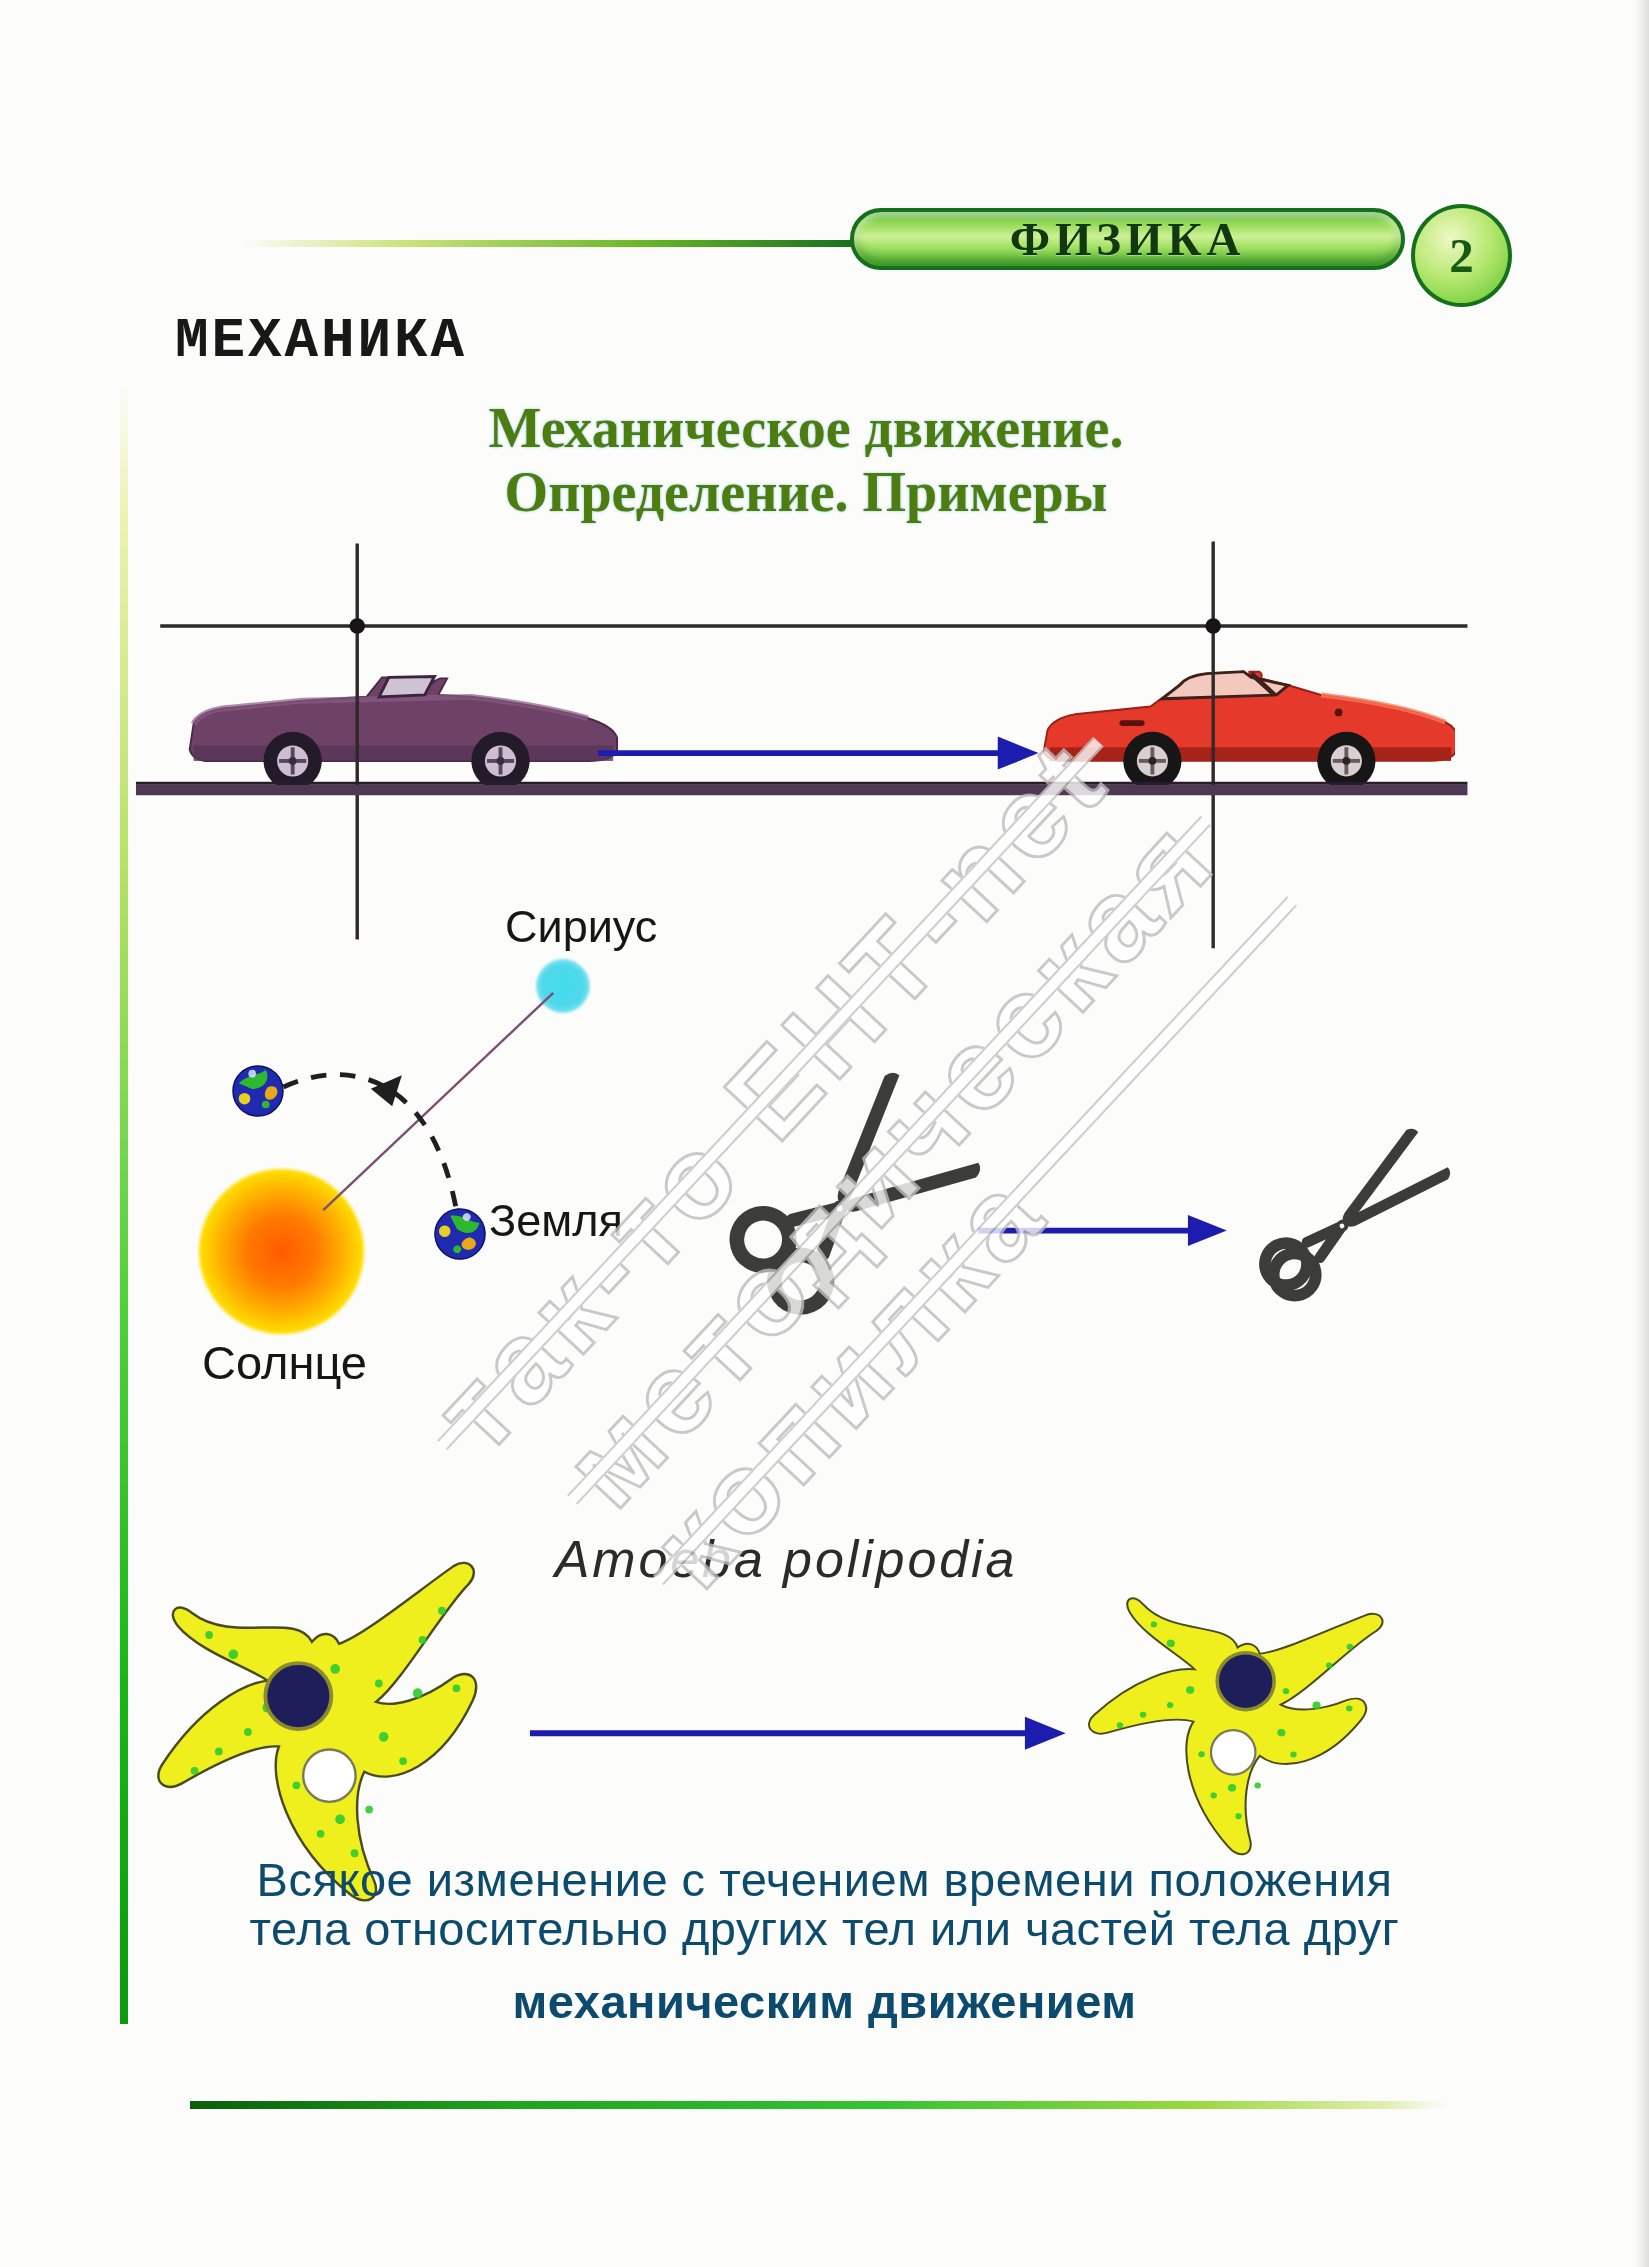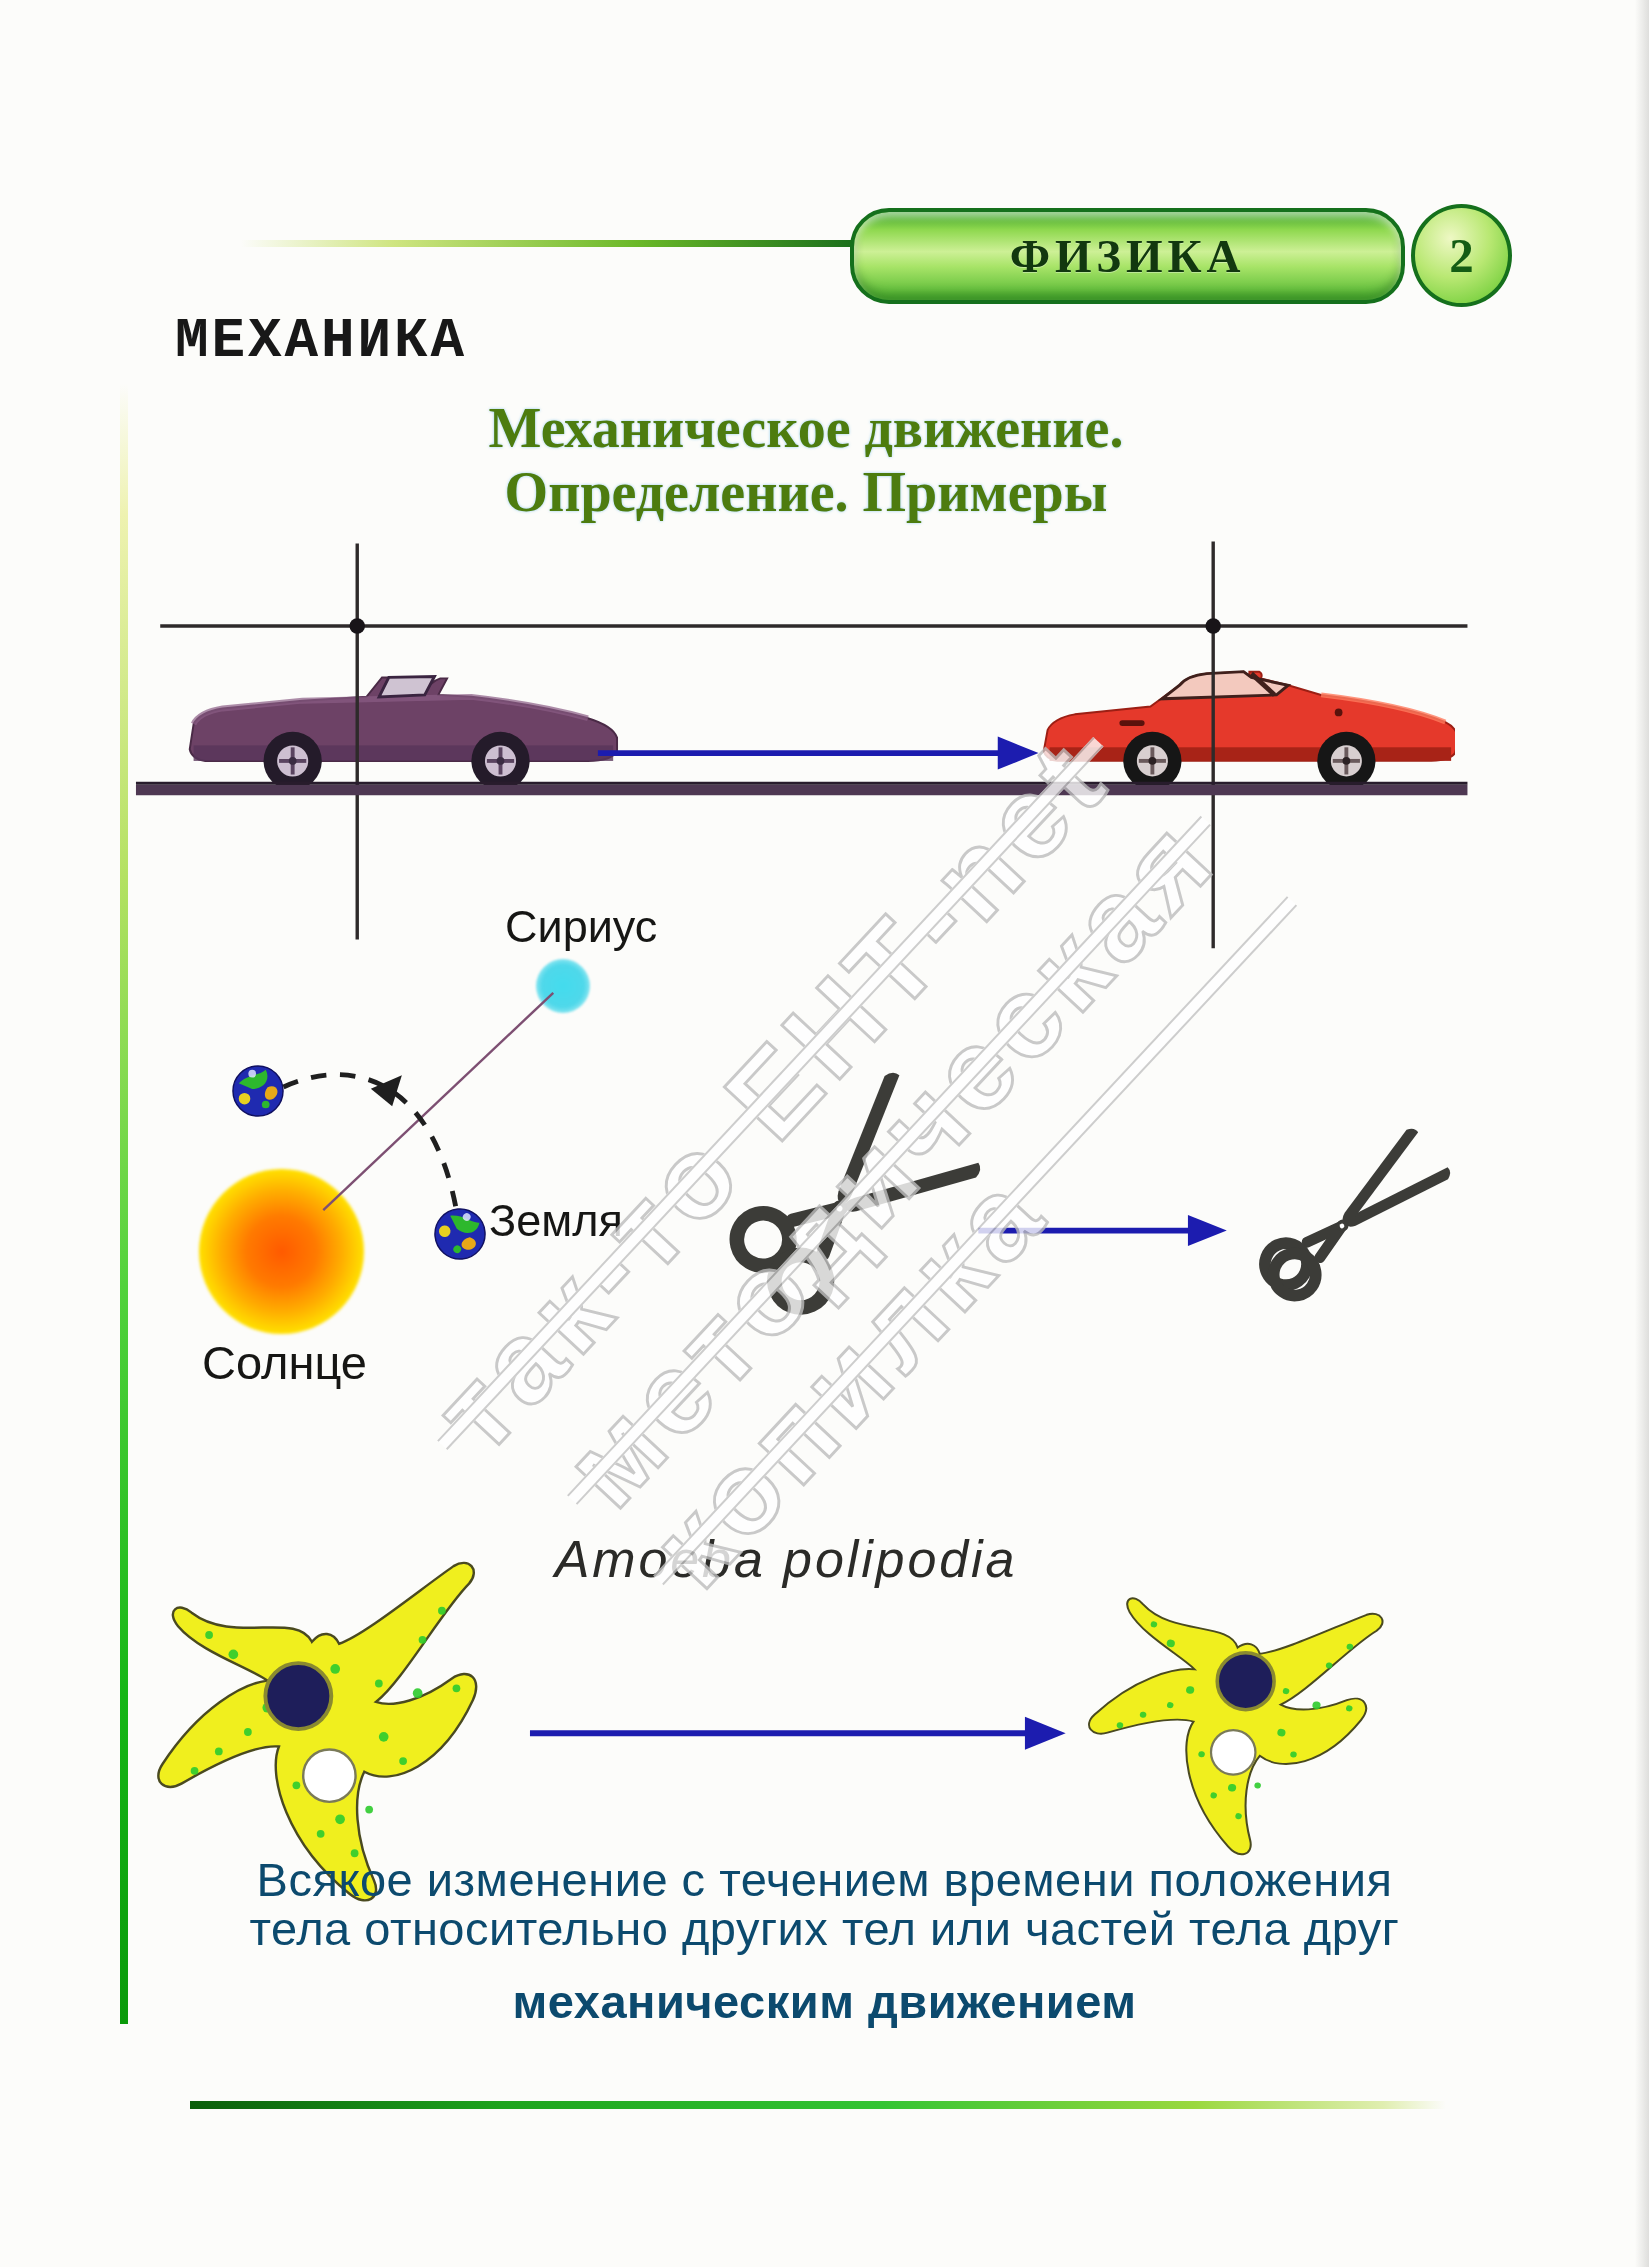--- a/index.html
+++ b/index.html
@@ -3,21 +3,21 @@
 <meta charset="utf-8">
 <style>
   html,body{margin:0;padding:0;background:#e9e9e9;}
   .page{position:relative;width:1650px;height:2268px;background:#fcfcfa;margin:0 auto;overflow:hidden;
         font-family:"Liberation Sans",sans-serif;}
   .abs{position:absolute;}
 
   
   .header-line{left:241px;top:240px;width:611px;height:6.8px;z-index:3;
     background:linear-gradient(90deg,rgba(240,245,190,0) 0%,#cfe580 25%,#6ab828 65%,#1c701c 100%);}
-  .subject-pill{left:850px;top:208px;width:555px;height:96px;border-radius:39px;z-index:3;
+  .subject-pill{left:850px;top:208px;width:555px;height:62px;border-radius:39px;z-index:3;
     border:4.9px solid #15701c;box-sizing:border-box;
     background:linear-gradient(180deg,#3fa32e 0%,#8ed84e 20%,#cdf096 45%,#a8e468 62%,#4fb52f 100%);
     box-shadow:inset 0 4.9px 7.8px rgba(255,255,255,.55), inset 0 -6.8px 9.7px rgba(20,90,20,.4);
     display:flex;align-items:center;justify-content:center;}
   .subject-pill span{font-family:"Liberation Serif",serif;font-weight:bold;font-size:47px;
     color:#12380f;letter-spacing:4.9px;text-shadow:0 1px 0 rgba(255,255,255,.35);}
   .page-circle{left:1411px;top:204px;width:101px;height:103px;border-radius:50%;z-index:4;
     border:4.9px solid #15701c;box-sizing:border-box;
     background:radial-gradient(circle at 38% 32%,#eef8c4 0%,#b9e873 45%,#86d54a 75%,#57b92f 100%);
     display:flex;align-items:center;justify-content:center;}

